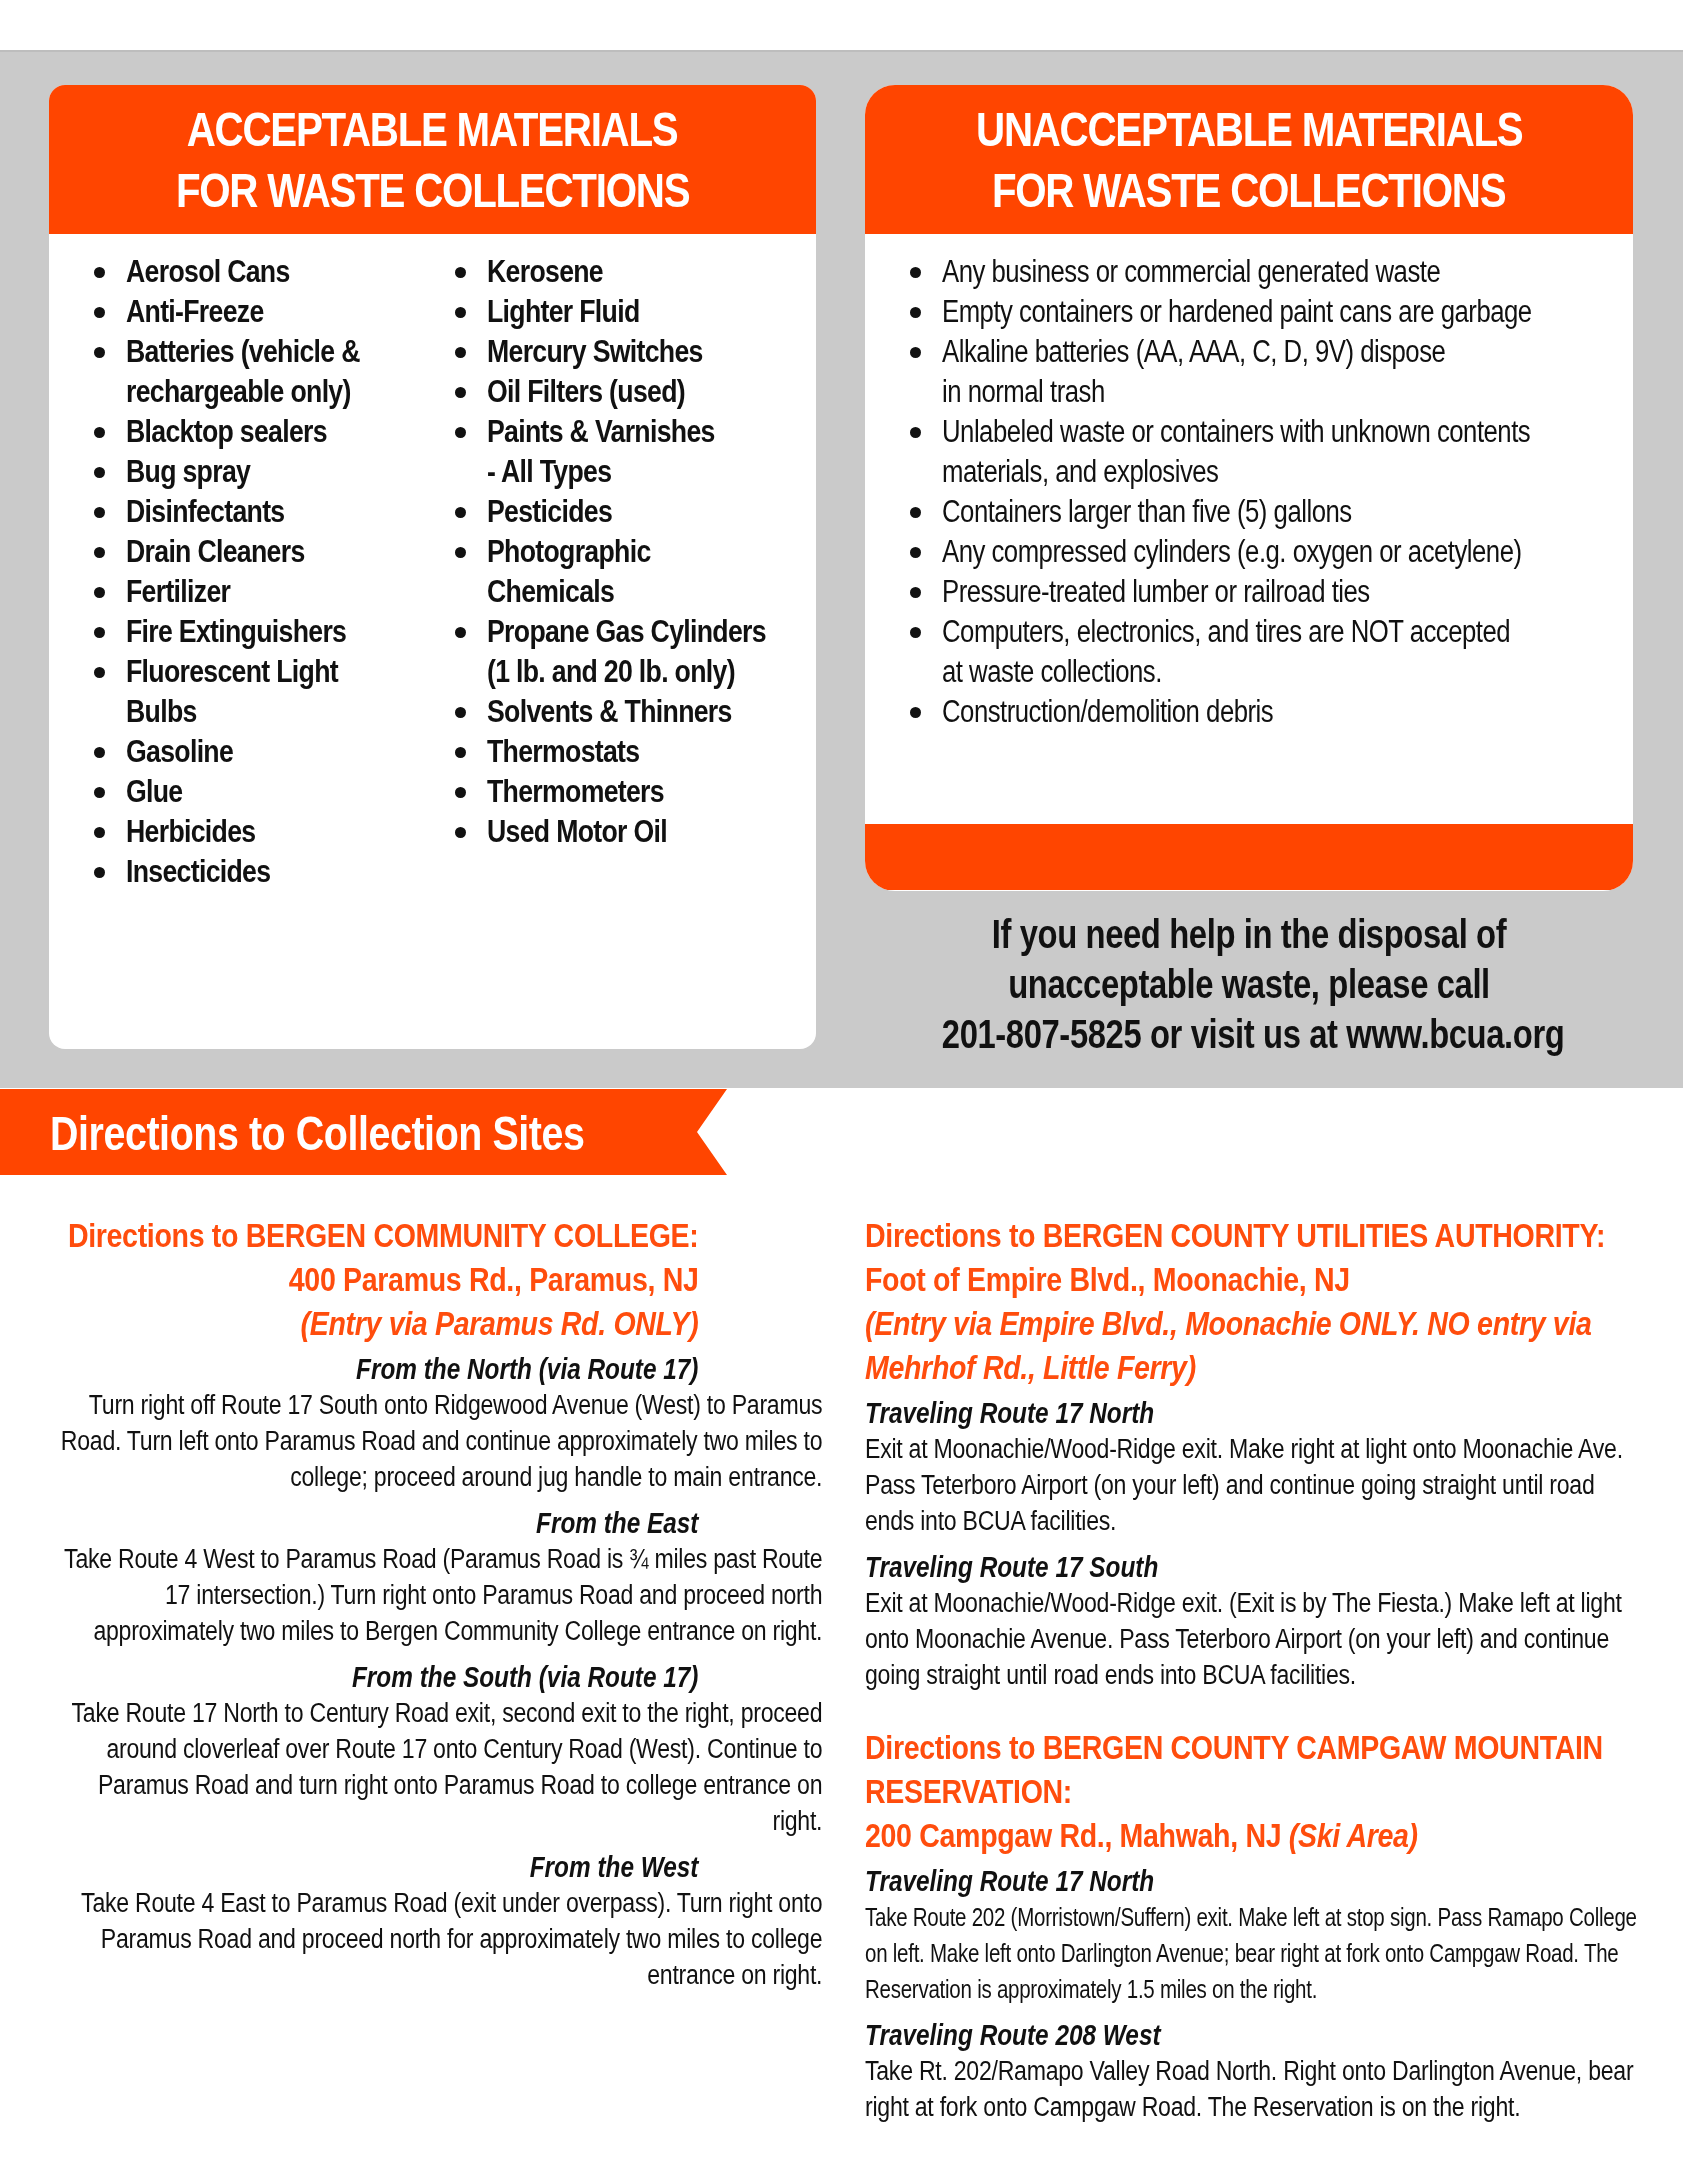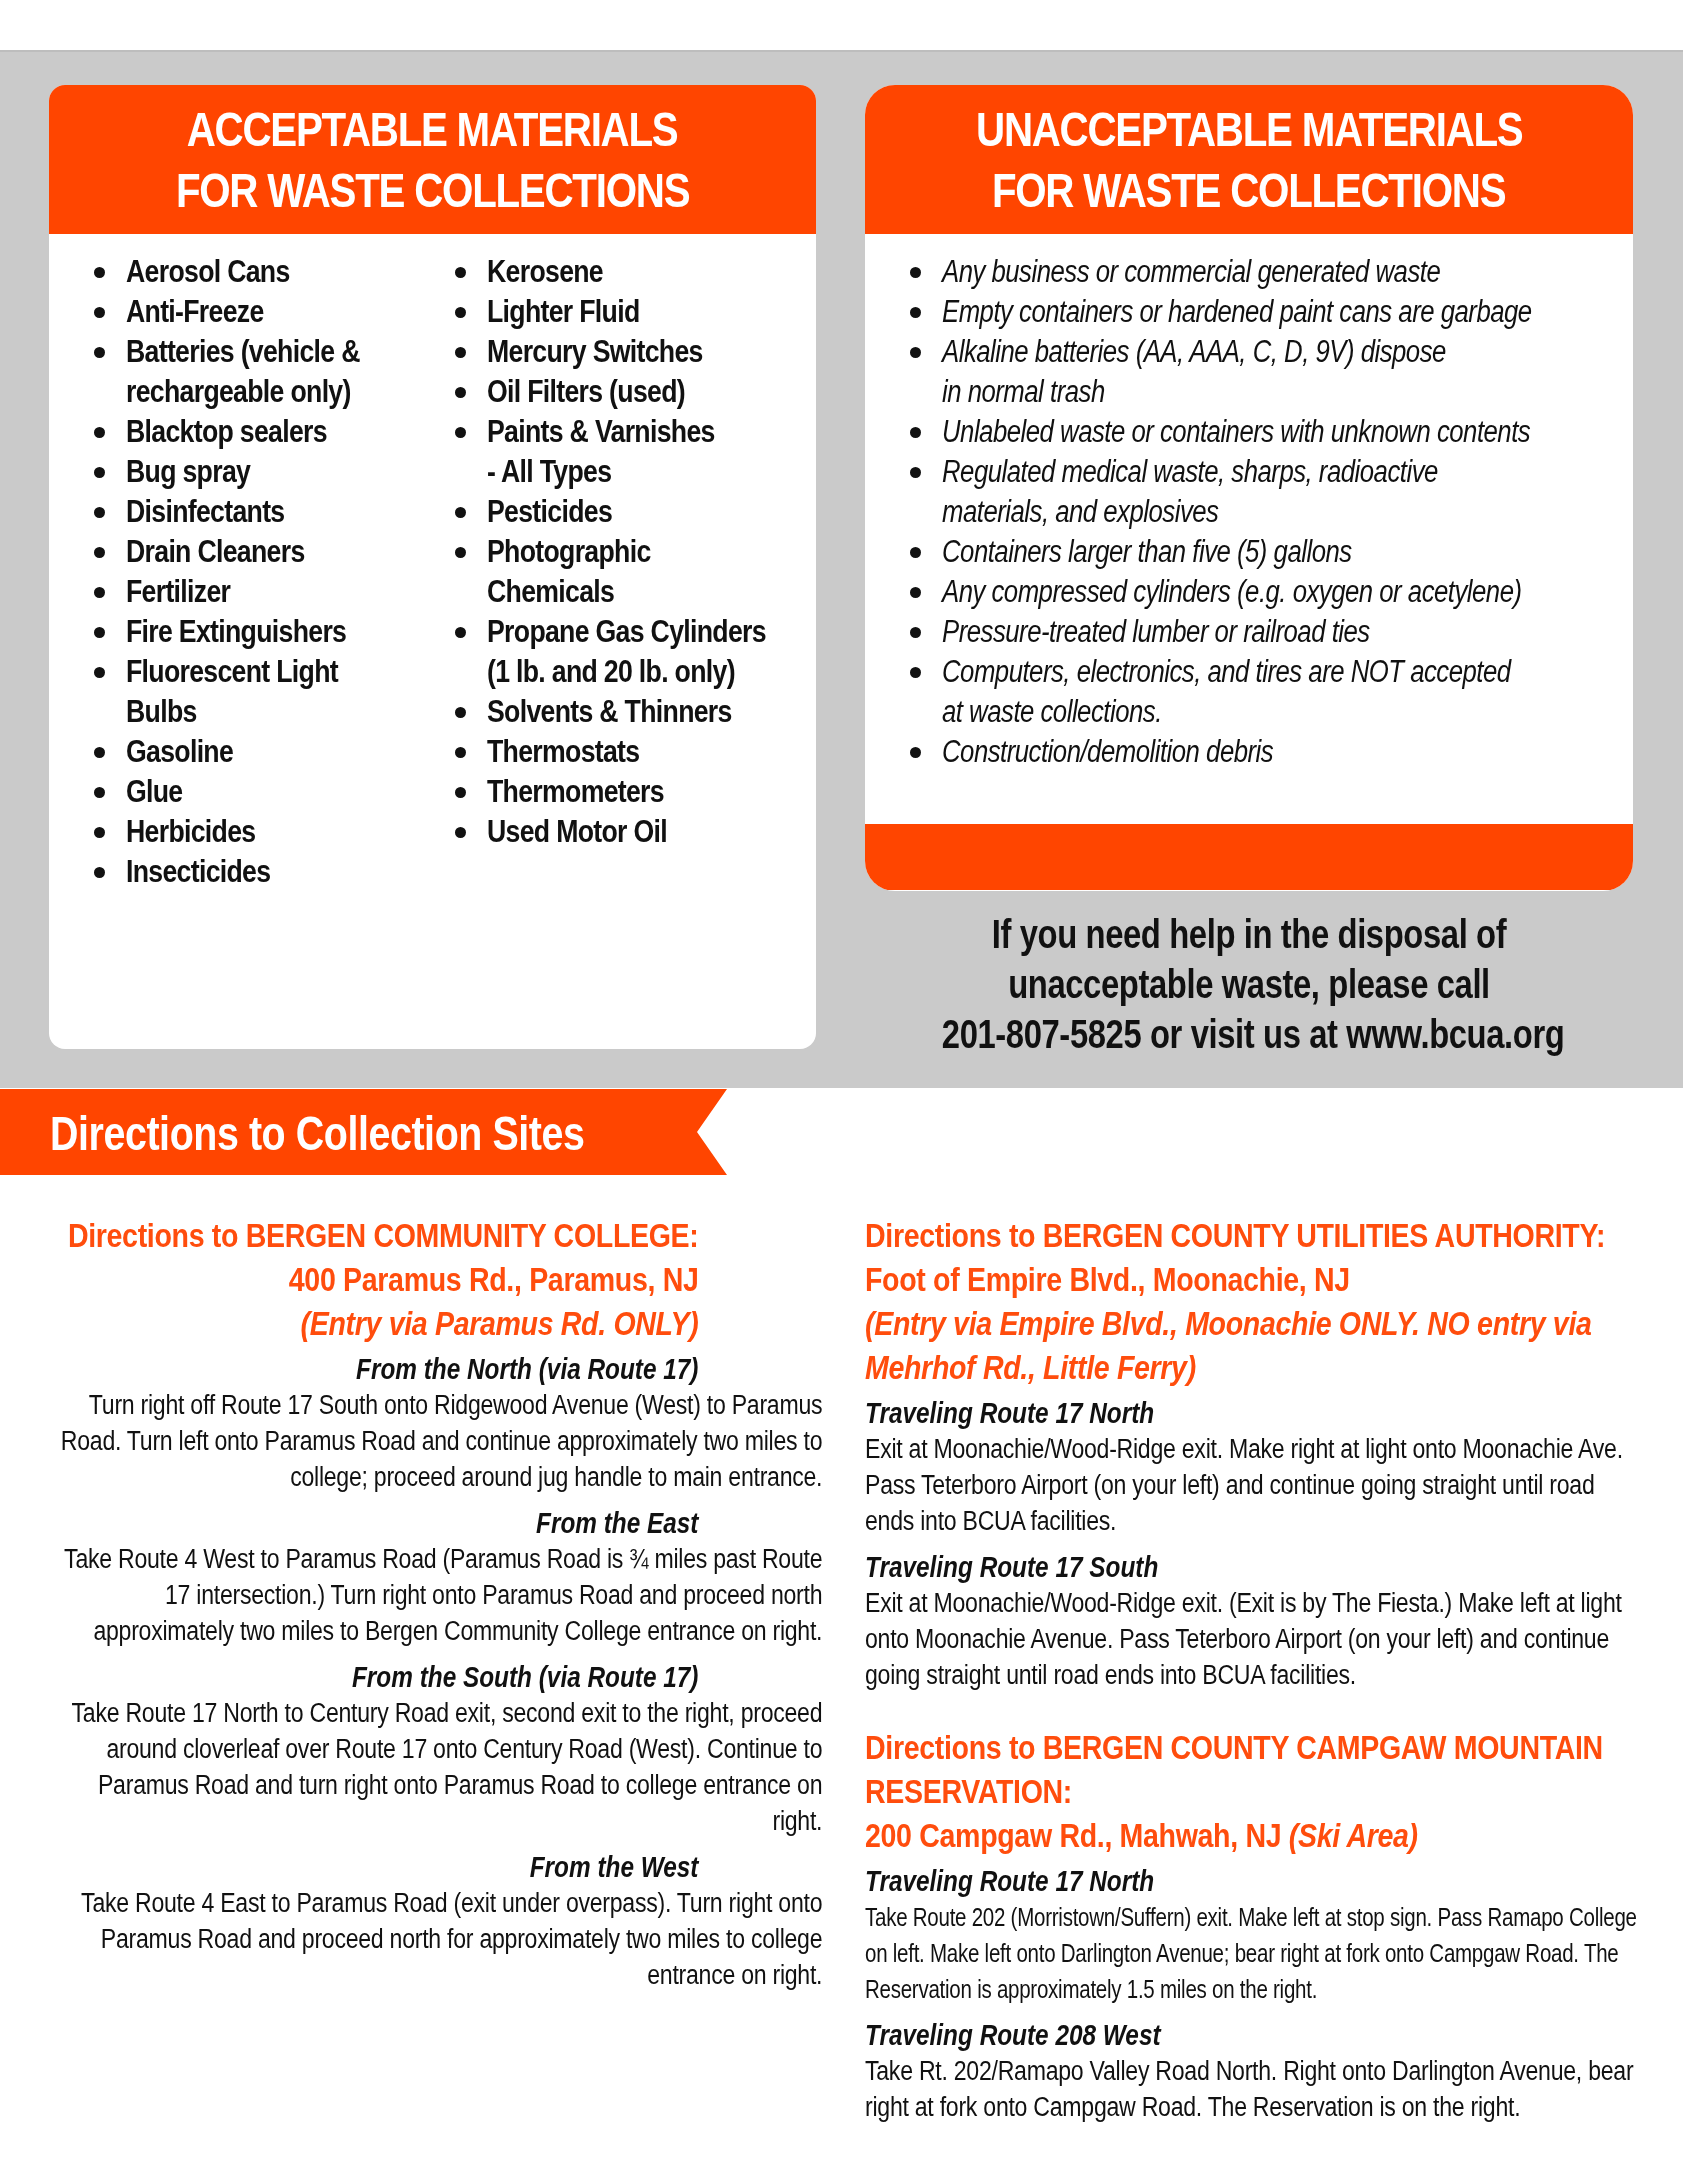--- a/index.html
+++ b/index.html
@@ -17,21 +17,21 @@
 
   .card-body { position: relative; }
   .card-left .card-body { height: 856px; display: flex; padding: 18px 0 0 40px; }
   .col { width: 361px; }
   .col + .col { width: 356px; }
   ul.bullets { list-style: none; }
   ul.bullets li { position: relative; padding-left: 37px; font-size: 31px; line-height: 40px; font-weight: bold; white-space: nowrap; letter-spacing: -0.8px; }
   ul.bullets li .txt { display: inline-block; transform: scaleX(0.86); transform-origin: left center; }
   ul.bullets li::before { content: ""; position: absolute; left: 5px; top: 15px; width: 11px; height: 11px; border-radius: 50%; background: #111; }
 
-  .card-right .card-body { height: 590px; padding: 18px 0 0 40px; font-style: italic; }
+  .card-right .card-body { height: 590px; padding: 18px 0 0 40px; }
   .card-right ul.bullets li { font-weight: normal; font-size: 31px; letter-spacing: -0.6px; }
   .card-right ul.bullets li .txt { transform: scaleX(0.83); }
 
   .card-footer { background: #ff4500; display: flex; flex-direction: row; justify-content: center; align-items: center; }
   .card-left .card-footer { height: 147px; padding-bottom: 12px; }
   .card-right .card-footer { height: 66px; }
   .footer-line1 { color: #fff; font-weight: bold; font-size: 33px; line-height: 40px; transform: scaleX(0.84); white-space: nowrap; }
   .footer-line2 { color: #fff; font-weight: bold; font-size: 27px; line-height: 34px; transform: scaleX(0.82); white-space: nowrap; }
 
   .help-text { position: absolute; left: 865px; top: 909px; width: 768px; text-align: center; }
@@ -117,21 +117,20 @@
     <div class="hline">UNACCEPTABLE MATERIALS</div>
     <div class="hline">FOR WASTE COLLECTIONS</div>
   </div>
   <div class="card-body">
     <ul class="bullets">
       <li><span class="txt">Any business or commercial generated waste</span></li>
       <li><span class="txt">Empty containers or hardened paint cans are garbage</span></li>
       <li><span class="txt">Alkaline batteries (AA, AAA, C, D, 9V) dispose</span></li>
       <li class="cont"><span class="txt">in normal trash</span></li>
       <li><span class="txt">Unlabeled waste or containers with unknown contents</span></li>
-      <li><span class="txt">Regulated medical waste, sharps, radioactive</span></li>
       <li class="cont"><span class="txt">materials, and explosives</span></li>
       <li><span class="txt">Containers larger than five (5) gallons</span></li>
       <li><span class="txt">Any compressed cylinders (e.g. oxygen or acetylene)</span></li>
       <li><span class="txt">Pressure-treated lumber or railroad ties</span></li>
       <li><span class="txt">Computers, electronics, and tires are NOT accepted</span></li>
       <li class="cont"><span class="txt">at waste collections.</span></li>
       <li><span class="txt">Construction/demolition debris</span></li>
     </ul>
   </div>
   <div class="card-footer"></div>

